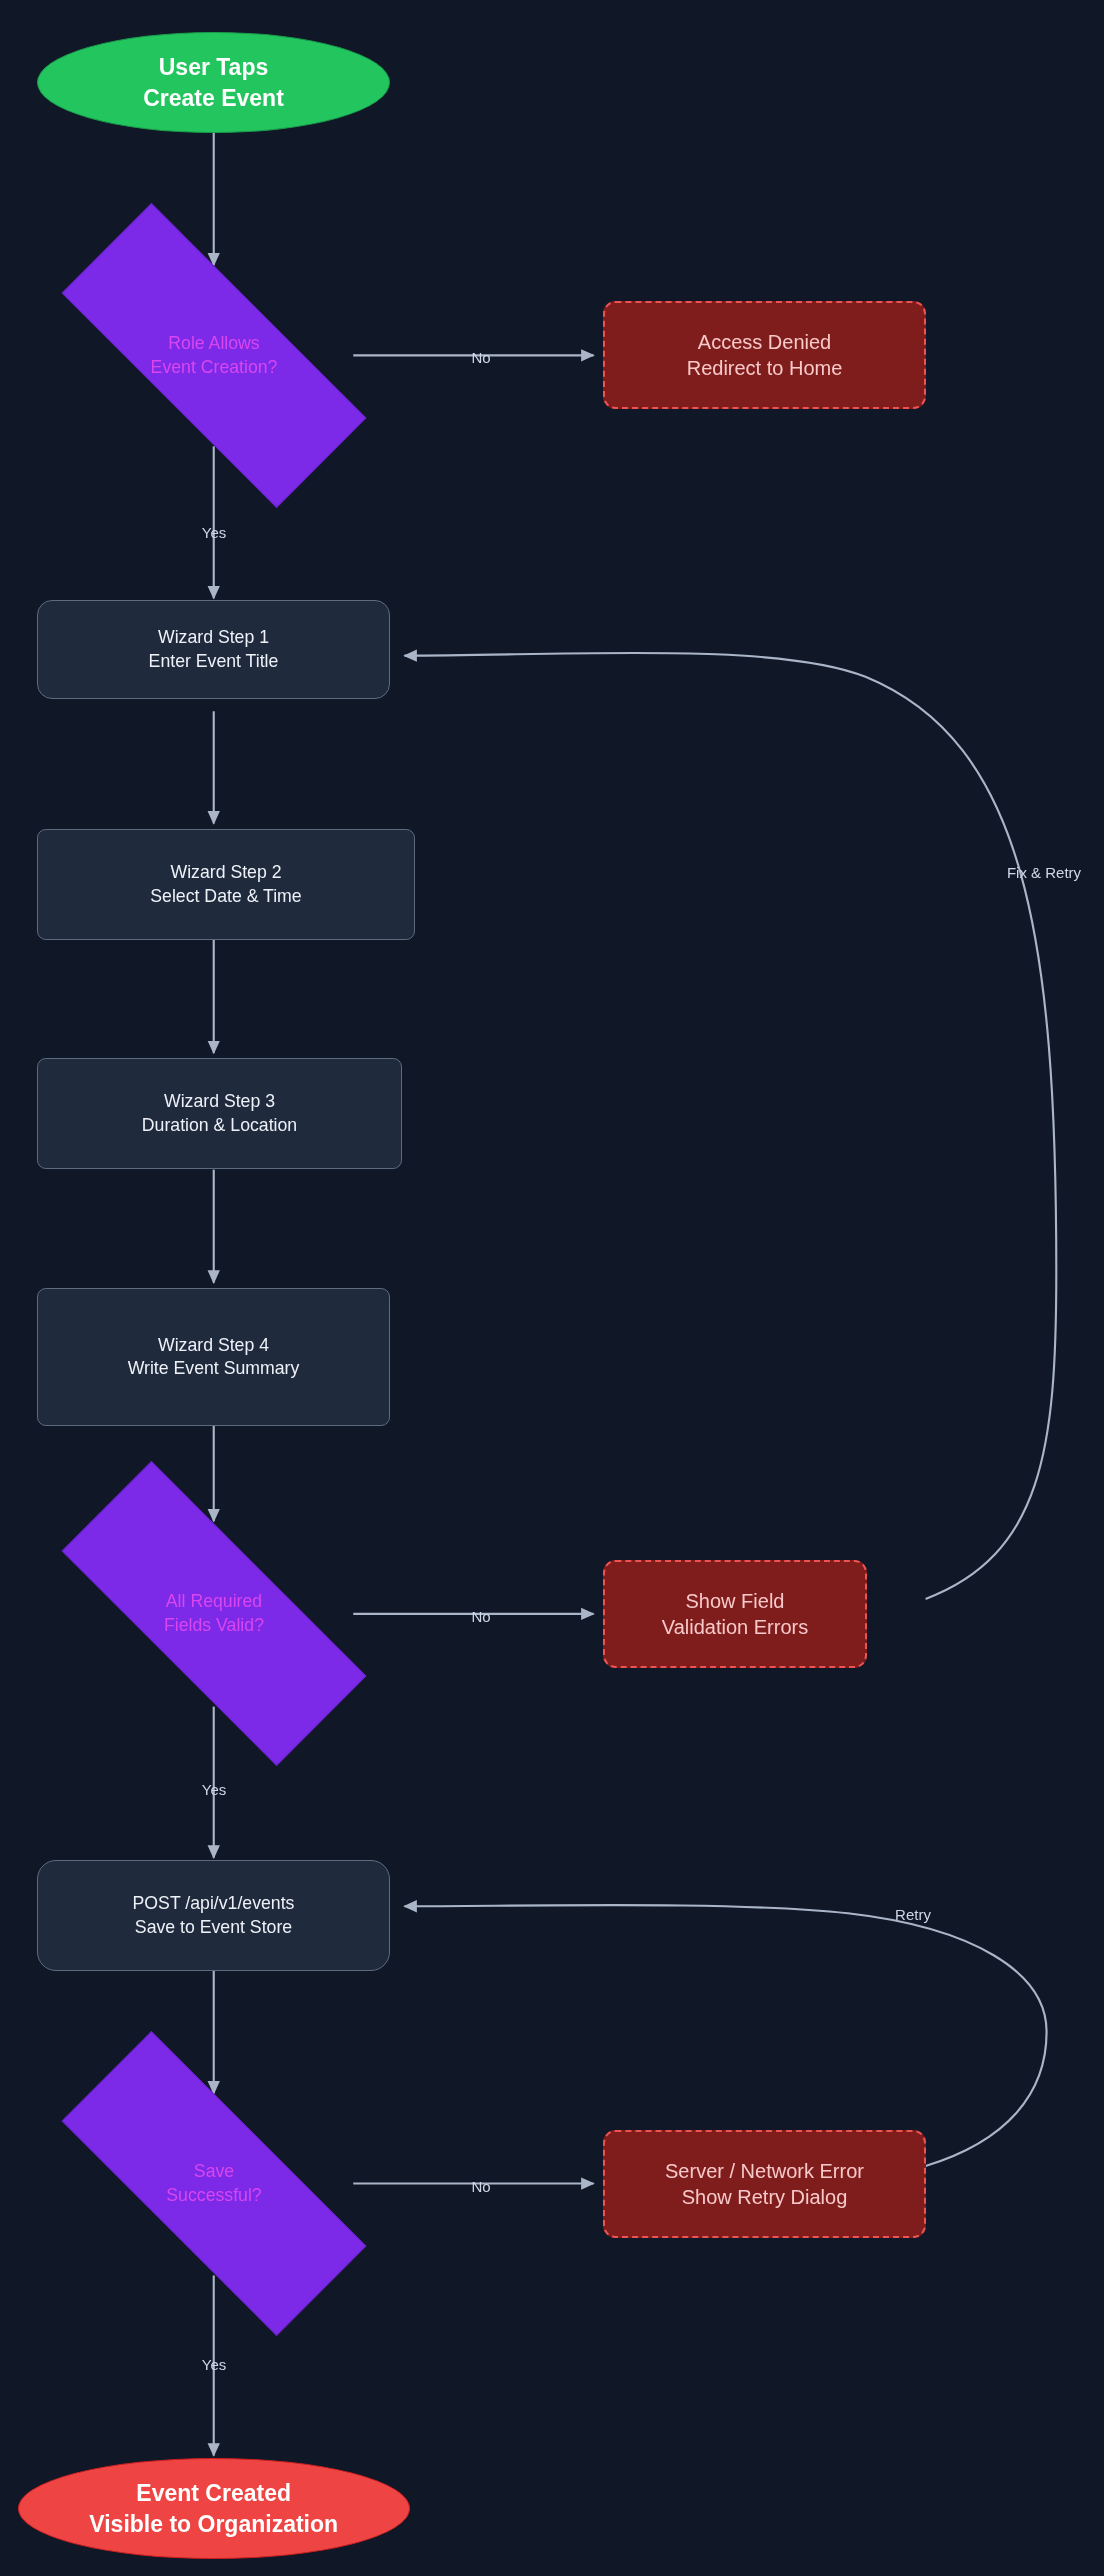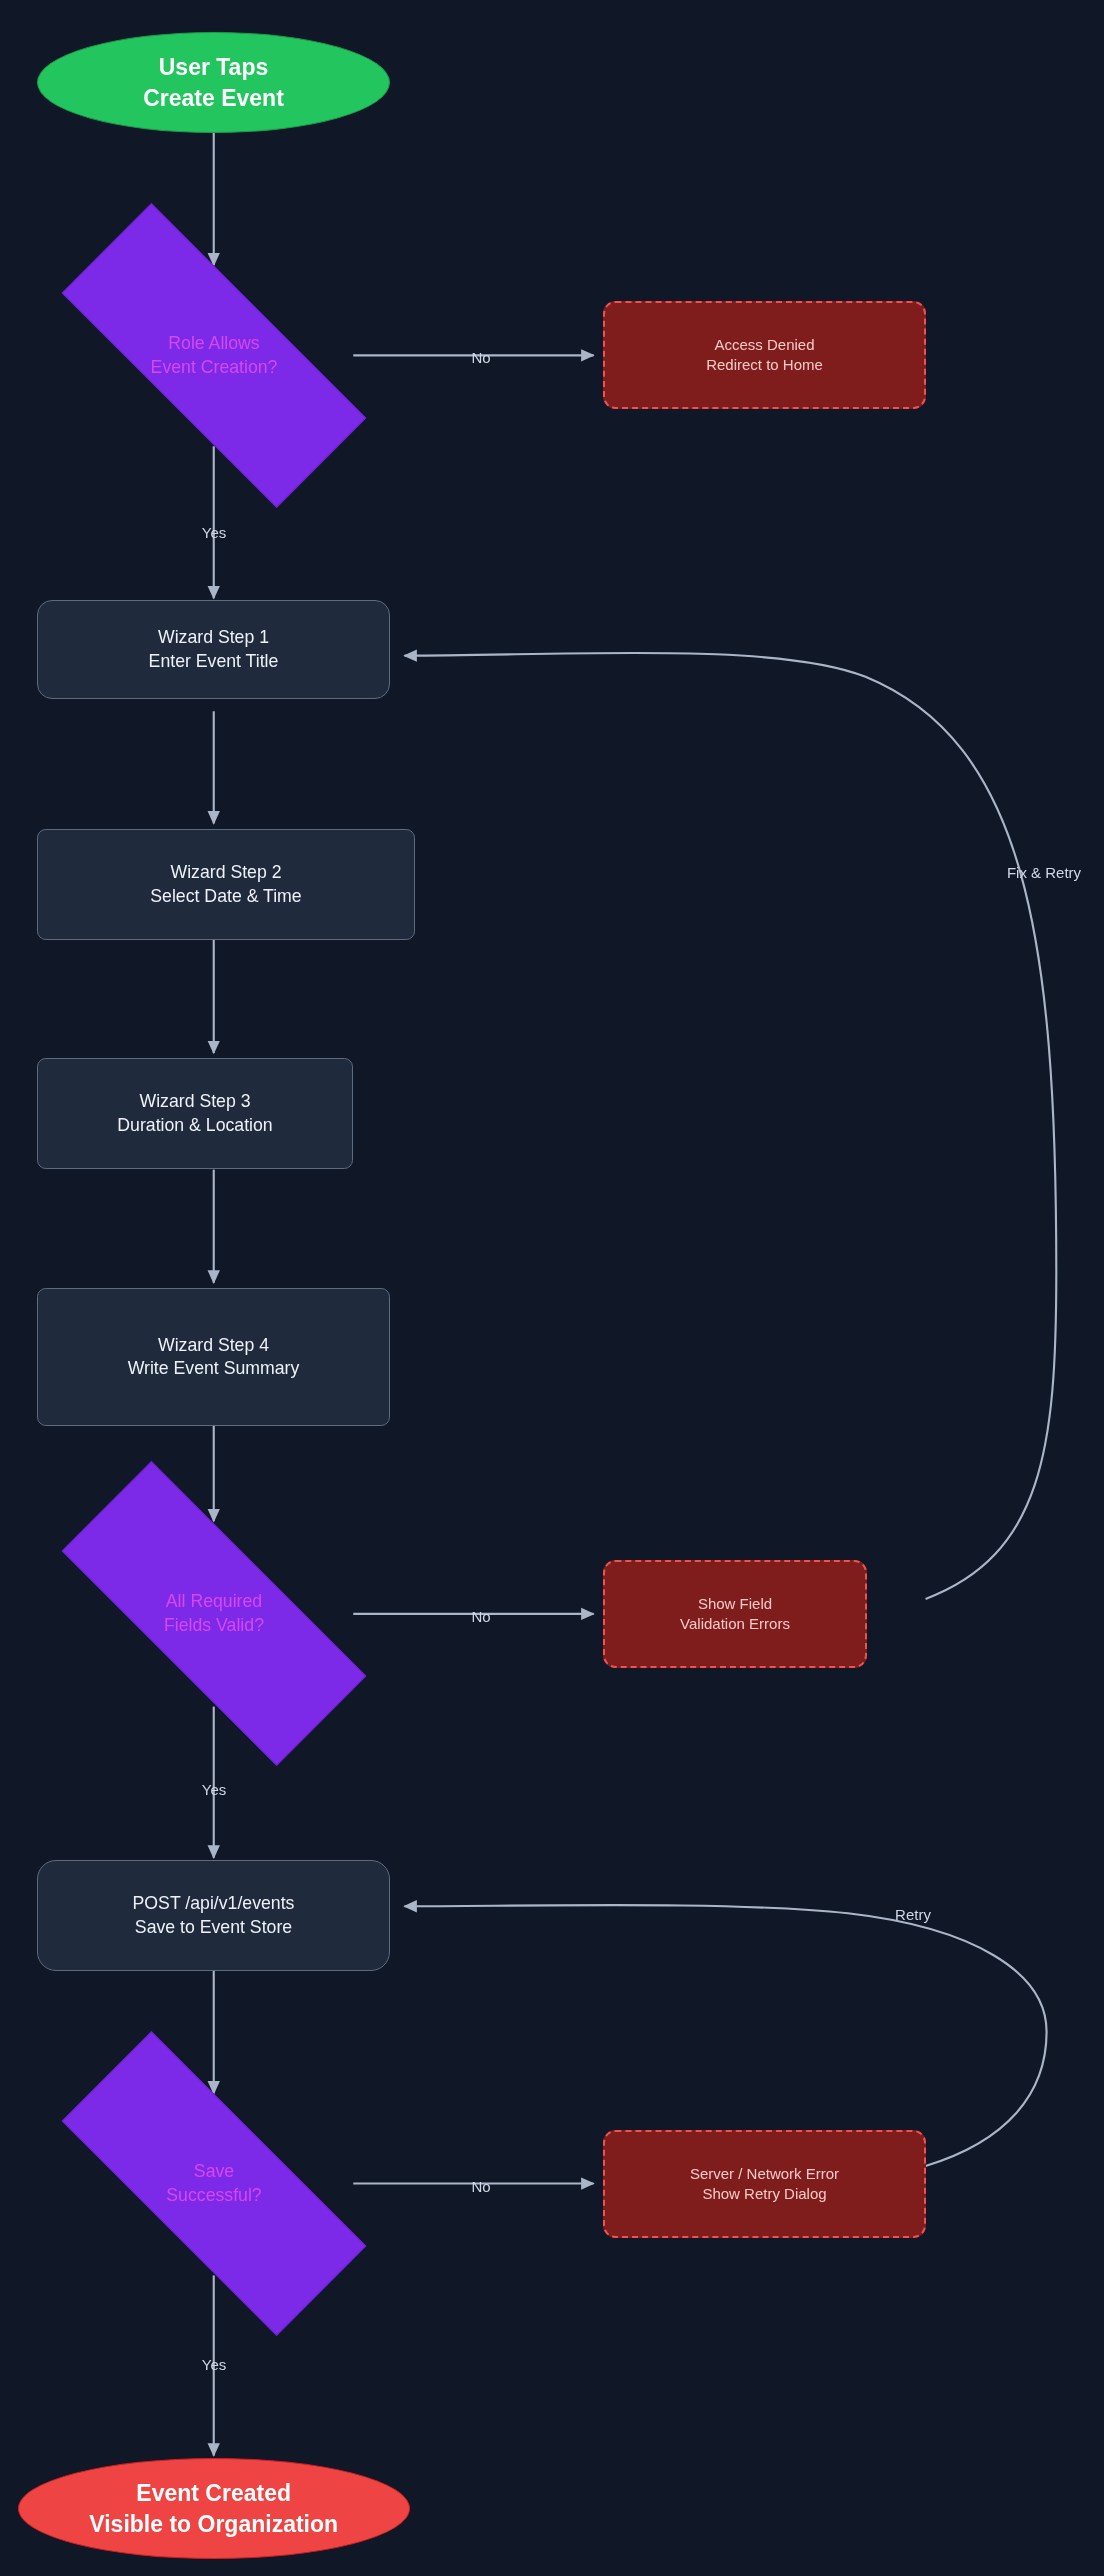--- a/index.html
+++ b/index.html
@@ -64,21 +64,21 @@
     border-radius: 8.8px;
     font-size: 17.7px;
     color: #eef2f8;
   }
 
   
   .n-error {
     background: #7f1d1d;
     border: 2.7px dashed #f05252;
     border-radius: 12.4px;
-    font-size: 15px;
+    font-size: 20px;
     color: #f9c9c9;
   }
 
   
   .n-decision {
     background: transparent;
     border: none;
     font-size: 17.7px;
     color: #d946ef;
   }
@@ -175,21 +175,21 @@
   <div class="node n-process" style="left:37px; top:600px; width:353px; height:99px;border-radius:15px;">
     <span class="node-label">Wizard Step 1
 Enter Event Title</span>
   </div>
 
   <div class="node n-process" style="left:37px; top:829px; width:378px; height:111px;align-items:center;">
     <span class="node-label">Wizard Step 2
 Select Date &amp; Time</span>
   </div>
 
-  <div class="node n-process" style="left:37px; top:1058px; width:316px; height:111px;">
+  <div class="node n-process" style="left:37px; top:1058px; width:365px; height:111px;">
     <span class="node-label">Wizard Step 3
 Duration &amp; Location</span>
   </div>
 
   <div class="node n-process" style="left:37px; top:1288px; width:353px; height:138px;">
     <span class="node-label">Wizard Step 4
 Write Event Summary</span>
   </div>
 
   <div class="node n-decision" style="left:62px; top:1550px; width:304px; height:127px;">

